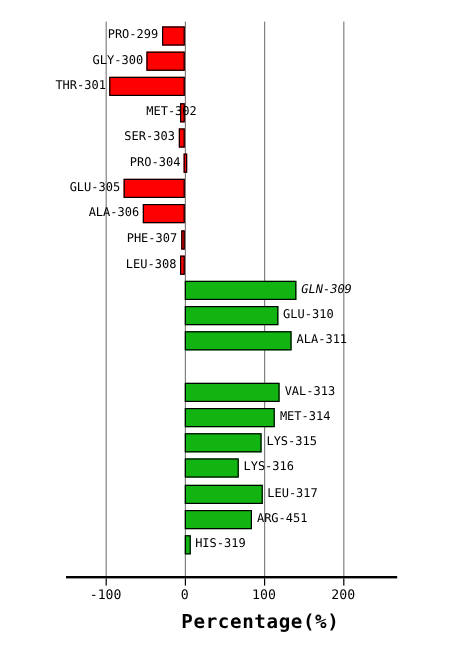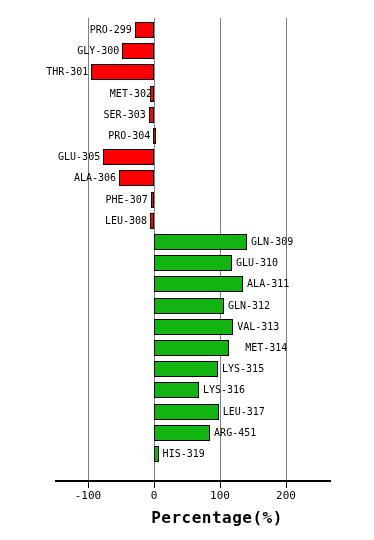--- a/index.html
+++ b/index.html
@@ -120,21 +120,21 @@
       <div class="bar-row" style="top: 23.2px;">
         <div class="bar neg" title="GLY-300: -48%" style="left: 67.32px; width: 31.68px; background: rgb(254, 0, 0);"></div>
         <div class="bar-label left" style="right: 210.68px;">GLY-300</div>
       </div>
       <div class="bar-row" style="top: 44.4px;">
         <div class="bar neg" title="THR-301: -95%" style="left: 36.3px; width: 62.7px; background: rgb(254, 0, 0);"></div>
         <div class="bar-label left" style="right: 241.7px; margin-left: 13px;">THR-301</div>
       </div>
       <div class="bar-row" style="top: 65.6px;">
         <div class="bar neg" title="MET-302: -6%" style="left: 95.04px; width: 3.96px; background: rgb(254, 0, 0);"></div>
-        <div class="bar-label left" style="right: 178px;">MET-302</div>
+        <div class="bar-label left" style="right: 166px;">MET-302</div>
       </div>
       <div class="bar-row" style="top: 86.8px;">
         <div class="bar neg" title="SER-303: -8%" style="left: 93.72px; width: 5.28px; background: rgb(254, 0, 0);"></div>
         <div class="bar-label left" style="right: 184.28px;">SER-303</div>
       </div>
       <div class="bar-row" style="top: 108px;">
         <div class="bar neg" title="PRO-304: -1%" style="left: 98.34px; width: 3px; background: rgb(254, 0, 0);"></div>
         <div class="bar-label left" style="right: 179.66px;">PRO-304</div>
       </div>
       <div class="bar-row" style="top: 129.2px;">
@@ -146,43 +146,39 @@
         <div class="bar-label left" style="right: 213.98px;">ALA-306</div>
       </div>
       <div class="bar-row" style="top: 171.6px;">
         <div class="bar neg" title="PHE-307: -5%" style="left: 95.7px; width: 3.3px; background: rgb(254, 0, 0);"></div>
         <div class="bar-label left" style="right: 182.3px;">PHE-307</div>
       </div>
       <div class="bar-row" style="top: 192.8px;">
         <div class="bar neg" title="LEU-308: -6%" style="left: 95.04px; width: 3.96px; background: rgb(254, 0, 0);"></div>
         <div class="bar-label left" style="right: 182.96px;">LEU-308</div>
       </div>
-      <div class="bar-row" style="top: 214px;">
+      <div class="bar-row" style="top: 214px; font-style: italic;">
         <div class="bar pos" title="GLN-309: 141%" style="left: 99px; width: 93.06px; background: rgb(18, 180, 18);"></div>
         <div class="bar-label right" style="left: 196.06px;">GLN-309</div>
       </div>
       <div class="bar-row" style="top: 235.2px;">
         <div class="bar pos" title="GLU-310: 118%" style="left: 99px; width: 77.88px; background: rgb(18, 180, 18);"></div>
         <div class="bar-label right" style="left: 180.88px;">GLU-310</div>
       </div>
       <div class="bar-row" style="top: 256.4px;">
         <div class="bar pos" title="ALA-311: 135%" style="left: 99px; width: 89.1px; background: rgb(18, 180, 18);"></div>
         <div class="bar-label right" style="left: 192.1px;">ALA-311</div>
       </div>
-      <div class="bar-row" style="top: 277.6px;">
-        <div class="bar pos" title="GLN-312: 106%" style="left: 99px; width: 69.96px; background: rgb(18, 180, 18);"></div>
-        <div class="bar-label right" style="left: 172.96px;">GLN-312</div>
-      </div>
       <div class="bar-row" style="top: 298.8px;">
         <div class="bar pos" title="VAL-313: 120%" style="left: 99px; width: 79.2px; background: rgb(18, 180, 18);"></div>
         <div class="bar-label right" style="left: 182.2px;">VAL-313</div>
       </div>
       <div class="bar-row" style="top: 320px;">
         <div class="bar pos" title="MET-314: 114%" style="left: 99px; width: 75.24px; background: rgb(18, 180, 18);"></div>
-        <div class="bar-label right" style="left: 178.24px; margin-left: 12px;">MET-314</div>
+        <div class="bar-label right" style="left: 178.24px;">MET-314</div>
       </div>
       <div class="bar-row" style="top: 341.2px;">
         <div class="bar pos" title="LYS-315: 97%" style="left: 99px; width: 64.02px; background: rgb(18, 180, 18);"></div>
         <div class="bar-label right" style="left: 167.02px;">LYS-315</div>
       </div>
       <div class="bar-row" style="top: 362.4px;">
         <div class="bar pos" title="LYS-316: 68%" style="left: 99px; width: 44.88px; background: rgb(18, 180, 18);"></div>
         <div class="bar-label right" style="left: 147.88px;">LYS-316</div>
       </div>
       <div class="bar-row" style="top: 383.6px;">

